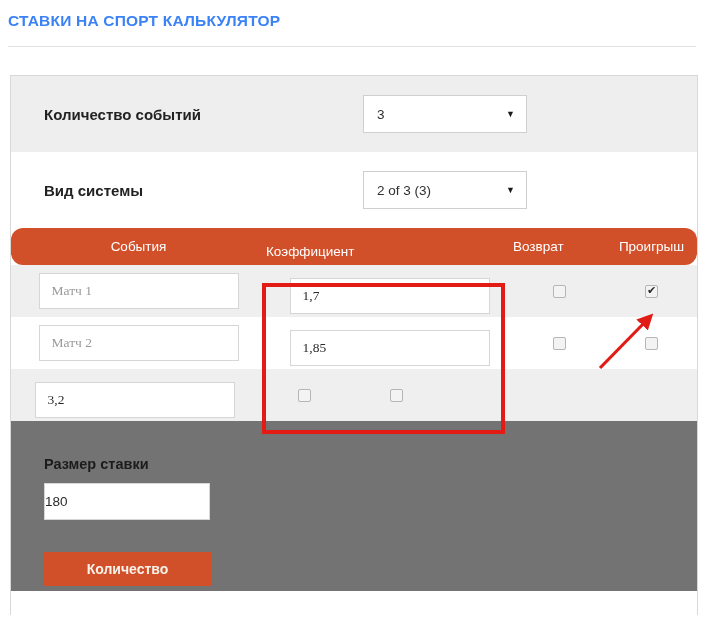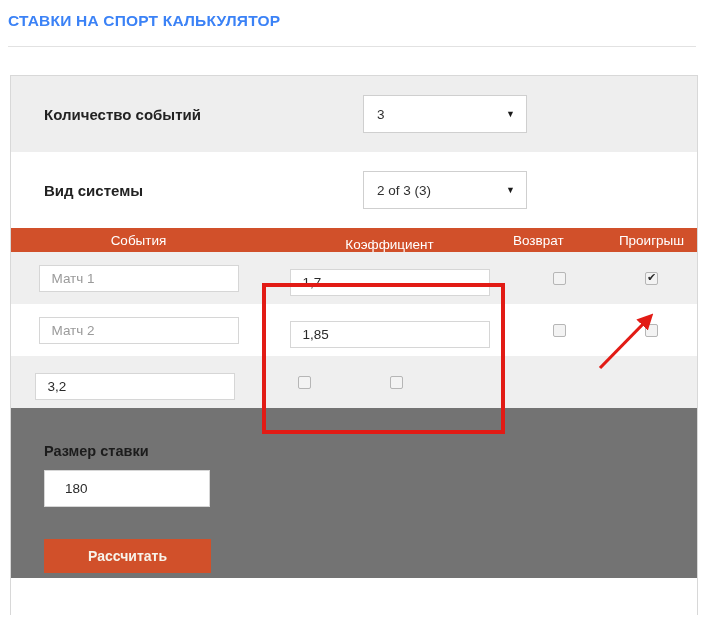--- a/index.html
+++ b/index.html
@@ -94,56 +94,58 @@
     transform: translateY(-50%);
     font-size: 9px;
     color: #1a1a1a;
     line-height: 1;
   }
 
   
   .tbl-head {
     display: flex;
     background: #d1502a;
-    height: 24px;
+    height: 37px;
     align-items: center;
     color: #ffffff;
     font-size: 13.5px;
+    border-radius: 12px;
   }
   .col-events { width: 255px; text-align: center; }
-  .col-coef   { width: 247px; text-align: center; margin-top: 9px; }
+  .col-coef   { width: 247px; text-align: left; margin-top: 9px; }
   .col-ret    { width: 93px;  text-align: left; }
   .col-lose   { width: 91px;  text-align: center; }
 
   .tbl-row {
     display: flex;
     align-items: center;
     height: 52px;
   }
   .tbl-row.shaded { background: #efefef; }
   .tbl-row.plain  { background: #ffffff; }
 
   .cell {
     display: flex;
     align-items: center;
     justify-content: center;
     box-sizing: border-box;
   }
 
   .txt-input {
-    height: 27px;
+    height: 36px;
     background: #ffffff;
     border: 1px solid #d6d6d6;
     box-sizing: border-box;
     display: flex;
     align-items: center;
     padding-left: 12px;
     font-size: 13.5px;
     color: #2a2a2a;
     outline: none;
+    font-family: Liberation Serif, serif;
   }
   .event-input { width: 200px; }
   .coef-input  { width: 200px; }
   .placeholder-txt { color: #9a9a9a; }
 
   .chk {
     width: 13px;
     height: 13px;
     border: 1px solid #b6b6b6;
     background: #f3f3f3;
@@ -178,21 +180,21 @@
     position: absolute;
     left: 33px;
     top: 62px;
     width: 166px;
     height: 37px;
     border: 1px solid #d6d6d6;
     background: #ffffff;
     box-sizing: border-box;
     display: flex;
     align-items: center;
-    padding-left: 20px;
+    padding-left: 0;
     font-size: 13.5px;
     color: #2a2a2a;
   }
   .calc-btn {
     position: absolute;
     left: 33px;
     top: 131px;
     width: 167px;
     height: 34px;
     background: #d1502a;
@@ -310,21 +312,21 @@
     <div class="cell col-lose">
       <div class="chk"></div>
     </div>
   </div>
 
   <div class="stake-section">
     <div class="stake-label">Размер ставки</div>
     <div class="stake-input">
       <span>180</span>
     </div>
-    <button class="calc-btn">Рассчитать</button>
+    <button class="calc-btn">Количество</button>
   </div>
 
 </div>
 
 <div class="annot-rect"></div>
 
 <svg class="annot-arrow" viewBox="0 0 80 80" xmlns="http://www.w3.org/2000/svg">
   <defs>
     <marker id="arrowhead" markerWidth="5" markerHeight="5" refX="2.2" refY="2.5" orient="auto">
       <path d="M0,0 L5,2.5 L0,5 z" fill="#e21b15"></path>

